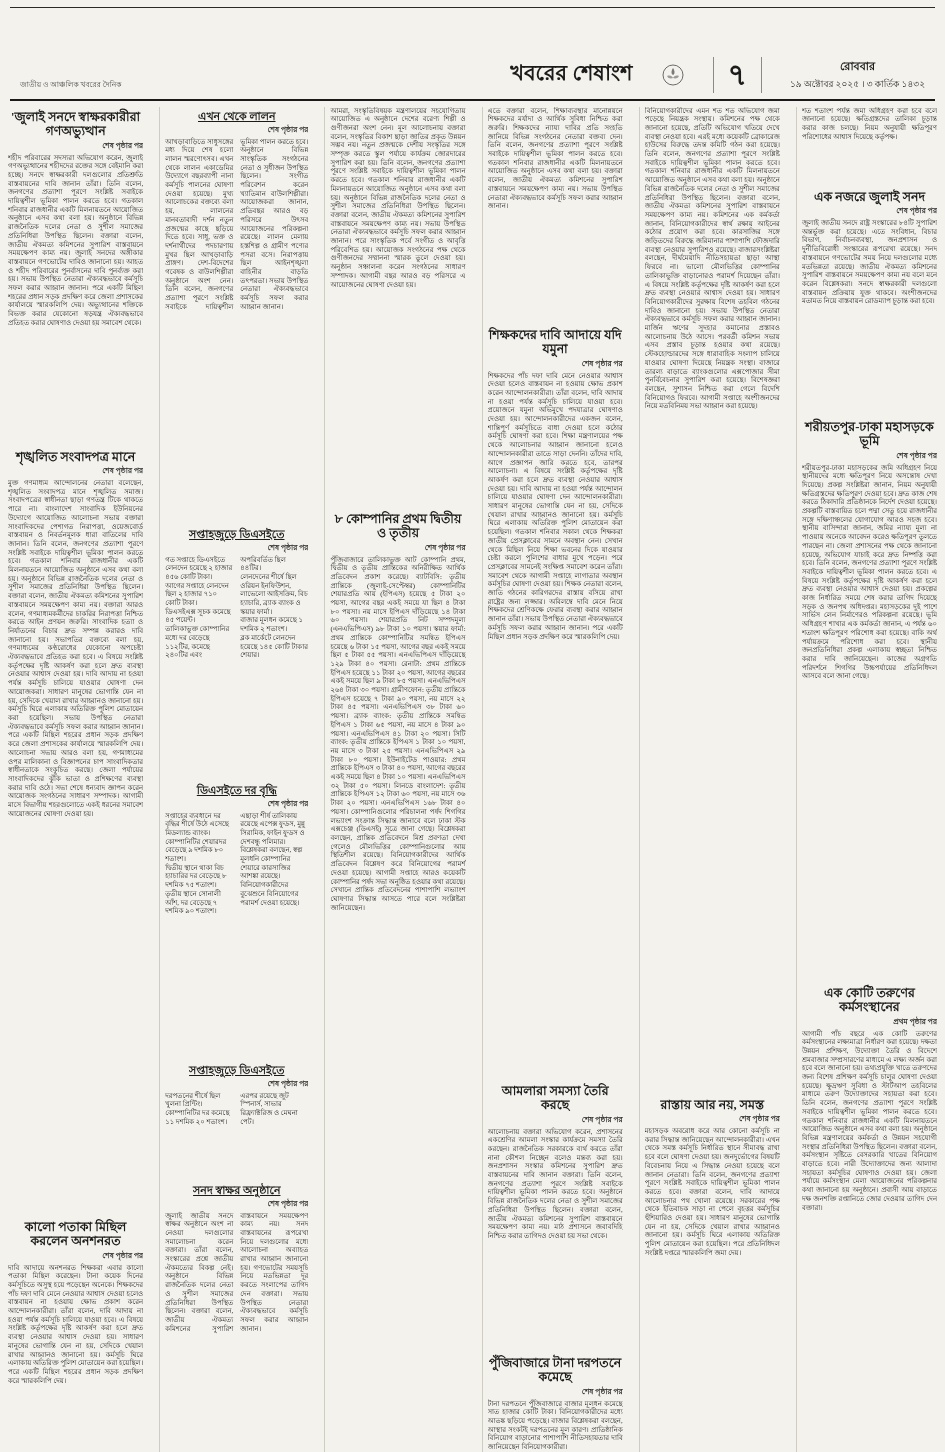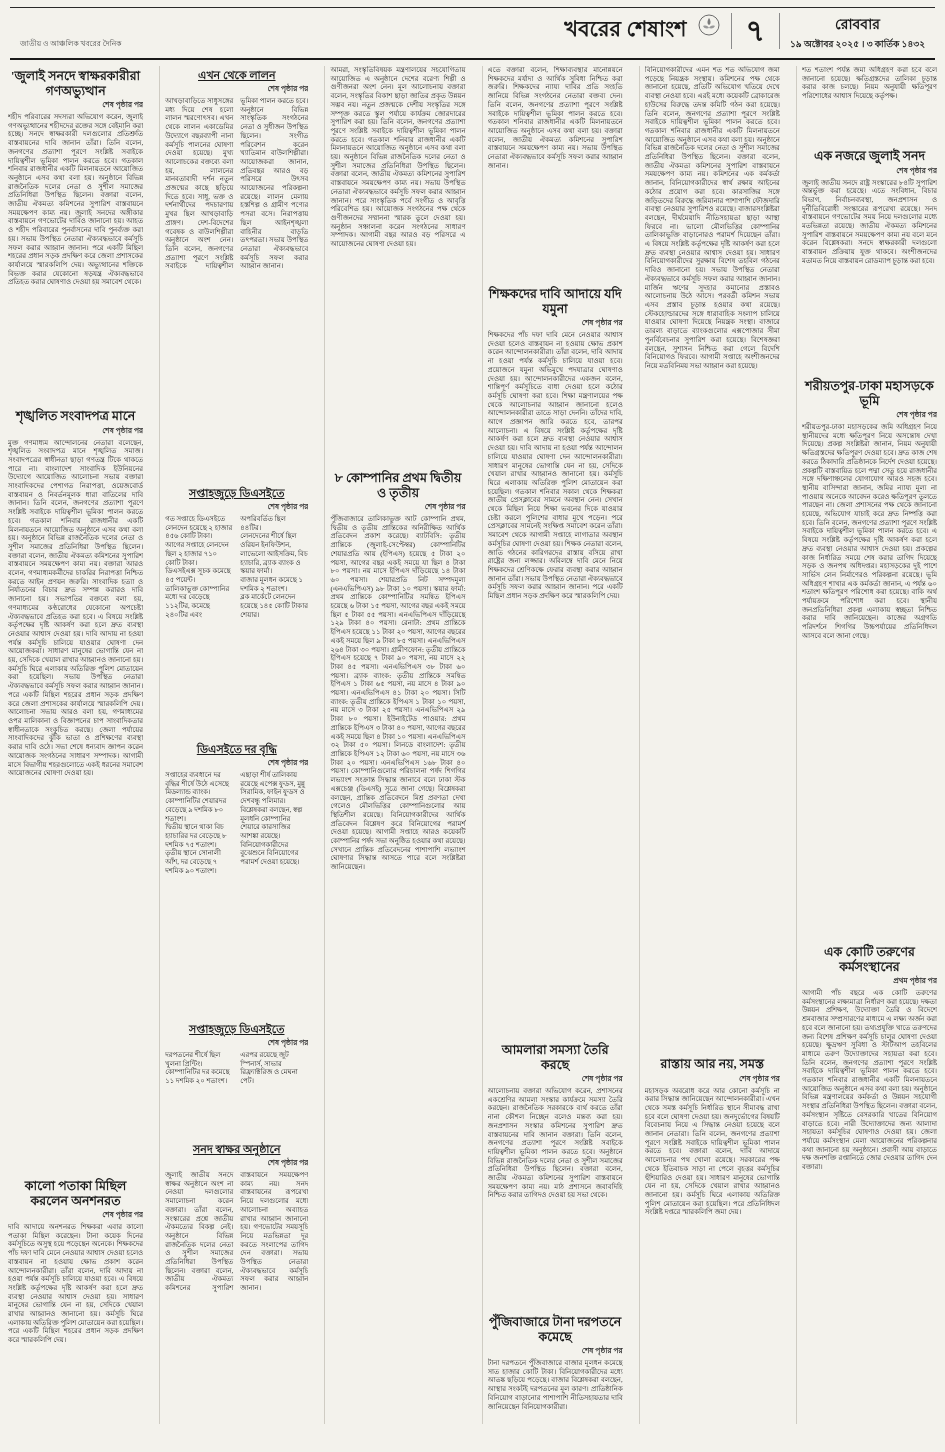--- a/index.html
+++ b/index.html
@@ -4,28 +4,28 @@
 <style>
   html,body{margin:0;padding:0;background:#d8d6d0;}
   .page{width:945px;height:1452px;margin:0 auto;background:#f3f2ec;color:#1b1b1b;
         font-family:"Liberation Serif","DejaVu Serif",serif;overflow:hidden;box-sizing:border-box;position:relative;}
   .top-rule{border-top:1px solid #2a2a2a;margin:7px 10px 0;}
   .masthead{display:flex;justify-content:space-between;align-items:flex-end;
             padding:5px 10px 6px;margin:0 10px;border-bottom:2.5px solid #1a1a1a;}
   .mast-left{display:flex;flex-direction:column;}
   .mast-tagline{font-size:7.5px;color:#444;margin-bottom:2px;}
   .mast-name{font-size:33px;font-weight:bold;line-height:1.05;letter-spacing:.5px;}
-  .mast-right{display:flex;align-items:flex-start;gap:10px;}
+  .mast-right{display:flex;align-items:center;gap:28px;margin-top:44px;}
   .mast-section{font-size:21px;font-weight:bold;white-space:nowrap;}
   .ornament{width:24px;height:24px;flex:0 0 auto;}
   .mast-pageno{font-size:30px;font-weight:bold;padding:2px 14px;line-height:1.05;
                border-left:1px solid #8b8b8b;border-right:1px solid #8b8b8b;}
   .mast-date{display:flex;flex-direction:column;align-items:center;}
-  .mast-day{font-size:14px;font-weight:bold;}
-  .mast-dateline{font-size:9px;white-space:nowrap;font-weight:bold;}
+  .mast-day{font-size:11px;font-weight:bold;}
+  .mast-dateline{font-size:9px;white-space:nowrap;}
   .cols{display:flex;padding:6px 8px 0;height:1358px;overflow:hidden;gap:11px;}
   .col{flex:1 1 0;min-width:0;padding:0 5px;border-left:1px solid #cfccc3;}
   .col:first-child{border-left:none;padding-left:0;}
   .col:last-child{padding-right:0;}
   .col.wide{flex:1.06 1 0;}
   .block{overflow:hidden;display:flex;flex-direction:column;}
   .headline{font-weight:bold;text-align:center;font-size:12.5px;line-height:14.5px;margin:3px 0 1px;}
   .headline.small{font-size:11px;line-height:13px;text-decoration:underline;}
   .cont{text-align:right;font-size:7.5px;font-weight:bold;color:#333;margin:0 0 2px;}
   .body{font-size:6.9px;line-height:8.7px;text-align:justify;margin:0;flex:1;color:#222;}

